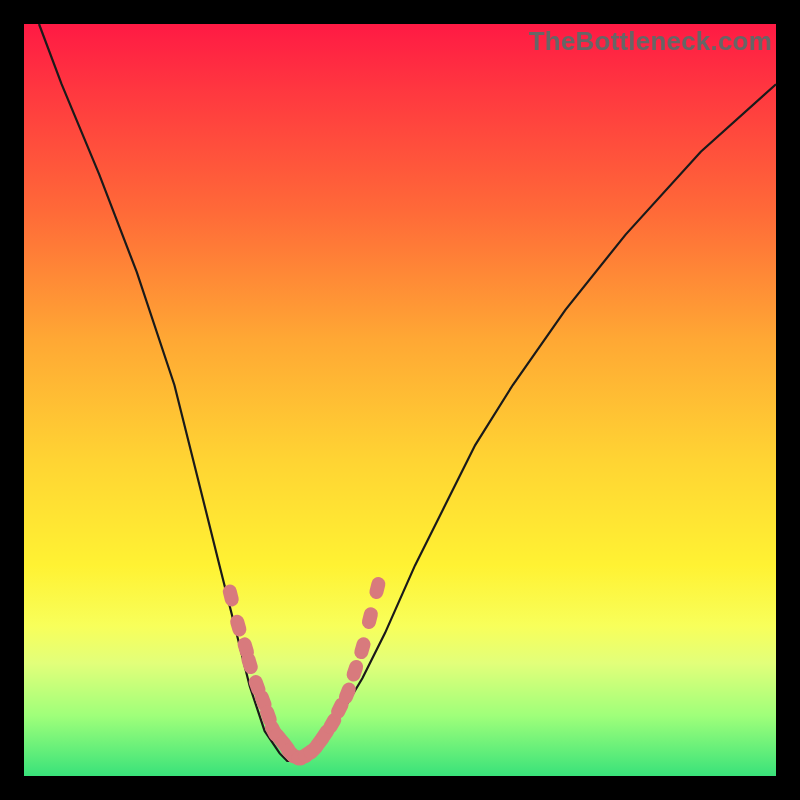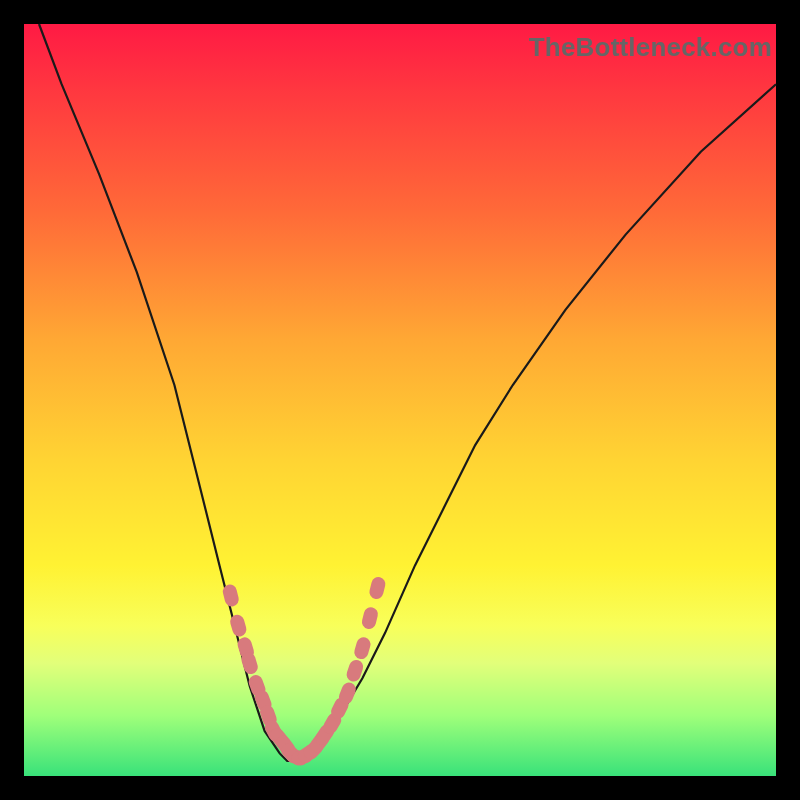--- a/index.html
+++ b/index.html
@@ -26,21 +26,21 @@
       #ffd433 58%,
       #fff233 72%,
       #f8ff5a 80%,
       #e2ff7a 85%,
       #9fff7a 92%,
       #39e27a 100%
     );
   }
   .watermark {
     position: absolute;
-    top: 8px;
+    top: 2px;
     right: 4px;
     font-size: 26px;
     font-weight: 600;
     color: #666666;
     letter-spacing: 0.2px;
     user-select: none;
   }
   svg.curve {
     position: absolute;
     left: 0;

